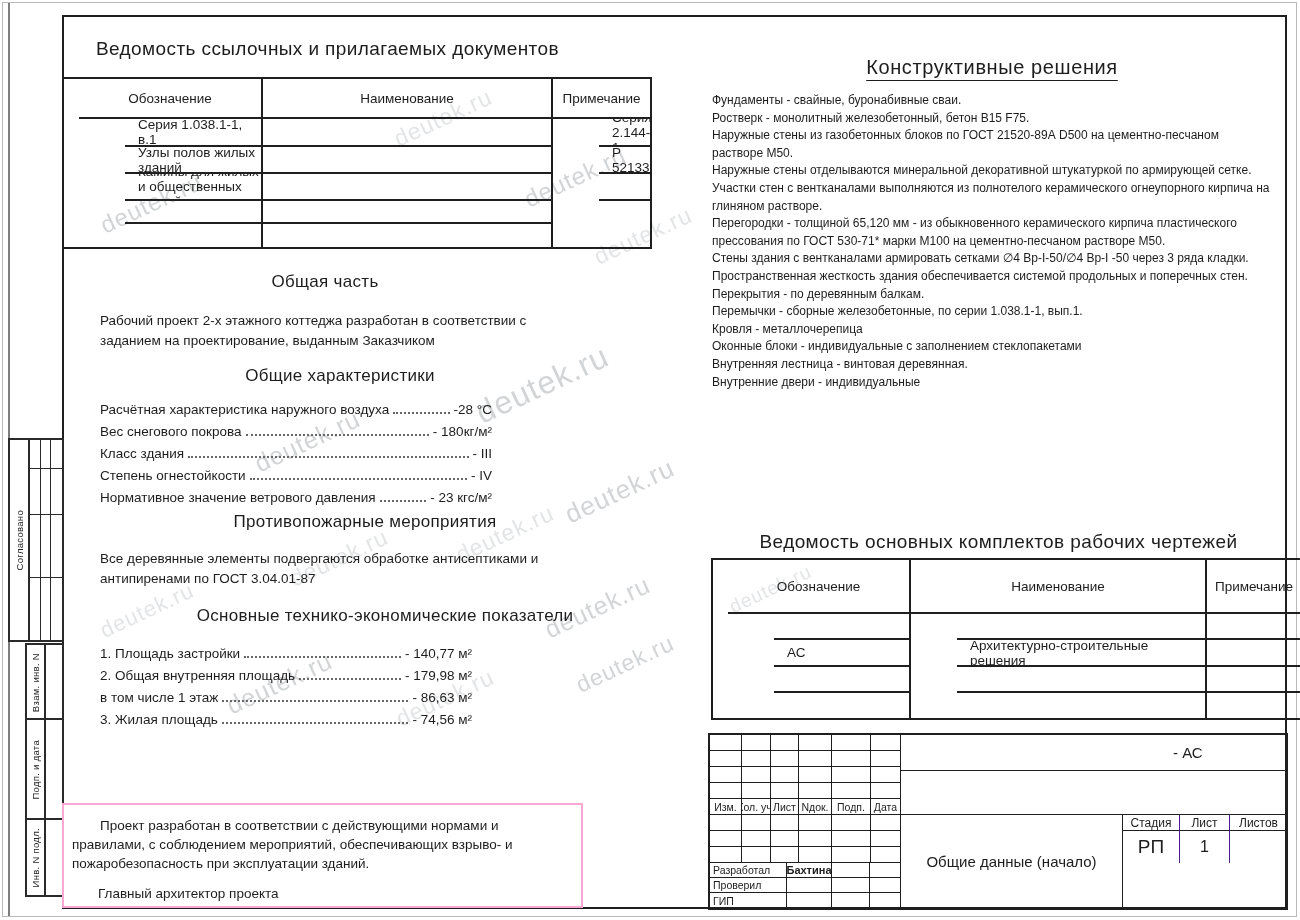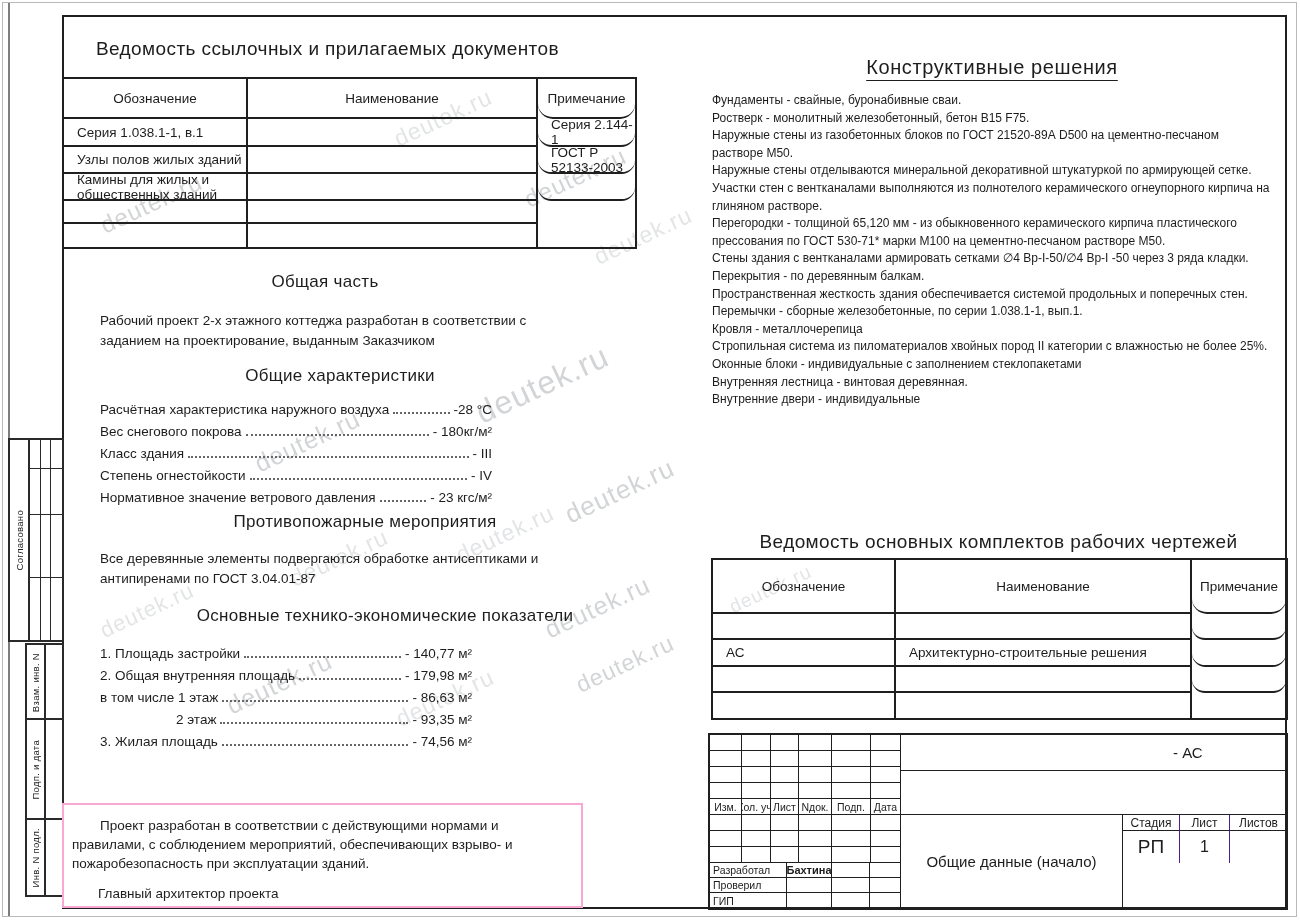--- a/index.html
+++ b/index.html
@@ -27,27 +27,27 @@
   .para{font-size:13.5px;line-height:20px;}
 
   
   .leader-row{display:flex;align-items:baseline;font-size:13.5px;height:22px;}
   .leader-row .lab{white-space:nowrap;}
   .leader-row .dots{flex:1;border-bottom:2px dotted #666;margin:0 2px 4px 4px;min-width:14px;}
   .leader-row .val{white-space:nowrap;padding-left:2px;}
   .indent-sub .lab{padding-left:76px;}
 
   
-  .tbl{display:grid;border:2px solid #1f1f1f;background:transparent;}
+  .tbl{display:grid;border:2px solid #1f1f1f;background:transparent;padding-left:15px;}
   .tbl>div{border-right:2px solid #1f1f1f;border-bottom:2px solid #1f1f1f;
            display:flex;align-items:center;font-size:13.5px;overflow:hidden;}
-  .tbl>div:nth-child(3n){border-right:none;border-radius:15px;}
+  .tbl>div:nth-child(3n){border-right:none;}
   .tbl>div:nth-last-child(-n+3){border-bottom:none;}
   .tbl .hd{justify-content:center;text-align:center;}
-  .tbl .cl{padding-left:13px;}
+  .tbl .cl{padding-left:13px;margin-left:46px;}
 
   
   .cons{width:560px;}
   .cons p{margin:0;font-size:12px;line-height:17.6px;}
 
   
   .note-box{left:62px;top:803px;width:517px;height:101px;border:2px solid #f9a8d4;}
   .note-box .note-text{margin:11px 10px 0 8px;font-size:13.5px;line-height:19px;text-indent:28px;}
   .note-box .note-sig{margin:13px 0 0 34px;font-size:13.5px;}
 
@@ -221,25 +221,20 @@
   <div class="leader-row">
     <span class="lab">2. Общая внутренняя площадь</span>
       <span class="dots"></span>
       <span class="val">- 179,98 м²</span>
   </div>
   <div class="leader-row">
     <span class="lab">в том числе 1 этаж</span>
       <span class="dots"></span>
       <span class="val">- 86,63 м²</span>
   </div>
-  <div class="leader-row indent-sub">
-    <span class="lab">2 этаж</span>
-      <span class="dots"></span>
-      <span class="val">- 93,35 м²</span>
-  </div>
   <div class="leader-row">
     <span class="lab">3. Жилая площадь</span>
       <span class="dots"></span>
       <span class="val">- 74,56 м²</span>
   </div>
 </div>
 
 <div class="abs note-box">
   <div class="note-text">Проект разработан в соответствии с действующими нормами и правилами, с соблюдением мероприятий, обеспечивающих взрыво- и пожаробезопасность при эксплуатации зданий.</div>
   <div class="note-sig">Главный архитектор проекта</div>
@@ -249,25 +244,24 @@
   <span>Конструктивные решения</span>
 </div>
 <div class="abs cons" style="left:712px;top:92px">
   <p>Фундаменты - свайные, буронабивные сваи.</p>
   <p>Ростверк - монолитный железобетонный, бетон В15 F75.</p>
   <p>Наружные стены из газобетонных блоков по ГОСТ 21520-89А D500 на цементно-песчаном растворе М50.</p>
   <p>Наружные стены отделываются минеральной декоративной штукатуркой по армирующей сетке.</p>
   <p>Участки стен с вентканалами выполняются из полнотелого керамического огнеупорного кирпича на глиняном растворе.</p>
   <p>Перегородки - толщиной 65,120 мм - из обыкновенного керамического кирпича пластического прессования  по ГОСТ 530-71* марки М100 на цементно-песчаном растворе М50.</p>
   <p>Стены здания с вентканалами армировать сетками ∅4 Вр-I-50/∅4 Вр-I -50 через 3 ряда кладки.</p>
+  <p>Пространственная жесткость здания обеспечивается системой продольных и поперечных стен.</p>
   <p>Перекрытия - по деревянным балкам.</p>
-  <p>Пространственная жесткость здания обеспечивается системой продольных и поперечных стен.</p>
   <p>Перемычки - сборные железобетонные, по серии 1.038.1-1, вып.1.</p>
   <p>Кровля - металлочерепица</p>
-  <p>Стропильная система из пиломатериалов хвойных пород  II категории с влажностью не более 25%.</p>
   <p>Оконные блоки - индивидуальные с заполнением стеклопакетами</p>
   <p>Внутренняя лестница - винтовая деревянная.</p>
   <p>Внутренние двери - индивидуальные</p>
 </div>
 
 <div class="abs hd-main" style="left:711px;top:531px;width:575px;text-align:center">Ведомость основных комплектов рабочих чертежей</div>
 
 <div class="abs tbl" style="left:711px;top:558px;width:573px;grid-template-columns:183px 296px 94px;grid-template-rows:54px 26px 27px 26px 25px">
   <div class="hd">Обозначение</div>
   <div class="hd">Наименование</div>

